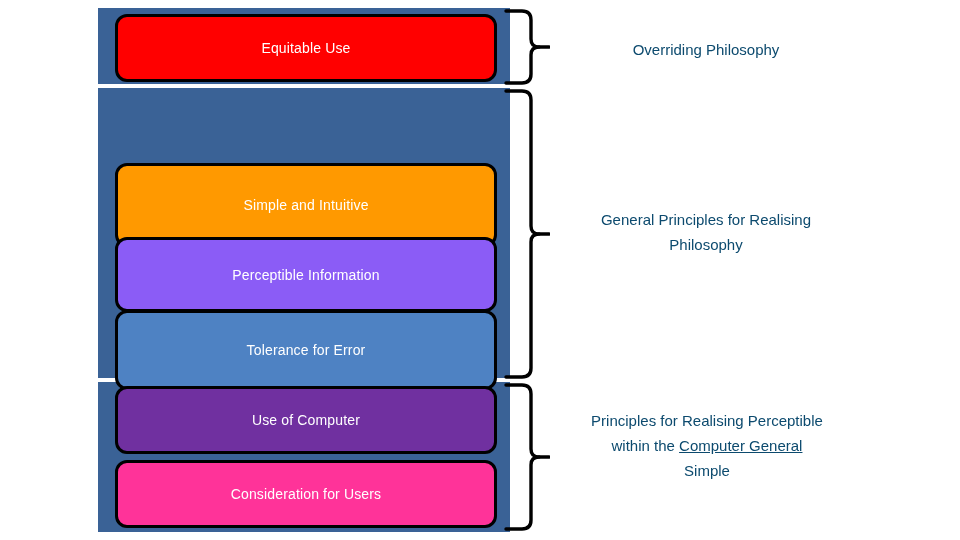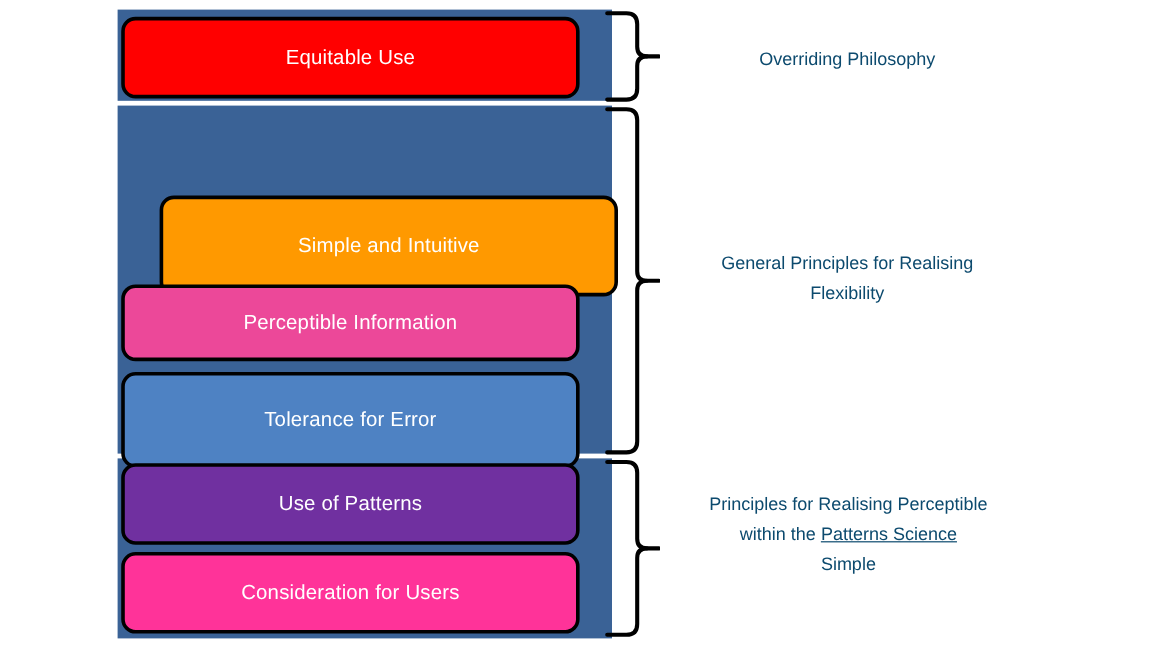--- a/index.html
+++ b/index.html
@@ -28,30 +28,30 @@
     background: #3A6296;
     z-index: 1;
   }
   #panel-1 { top: 8px;   height: 76px; }
   #panel-2 { top: 88px;  height: 290px; }
   #panel-3 { top: 382px; height: 150px; }
 
   
   .pbox {
     position: absolute;
-    left: 101px;
+    left: 115px;
     width: 382px;
     border: 3px solid #000000;
     border-radius: 12px;
     box-sizing: border-box;
     display: flex;
     align-items: center;
     justify-content: center;
     color: #FFFFFF;
-    font-size: 17px;
+    font-size: 14px;
     letter-spacing: 0.15px;
     z-index: 2;
   }
 
   
   .brace {
     position: absolute;
     left: 500px;
     width: 36px;
     z-index: 3;
@@ -79,31 +79,31 @@
 
 <div id="stage">
 
   <div class="panel" id="panel-1"></div>
   <div class="panel" id="panel-2"></div>
   <div class="panel" id="panel-3"></div>
 
   <div class="pbox" id="box-0" style="top:14px;height:68px;background:#FF0000;">
     <span>Equitable Use</span>
   </div>
-  <div class="pbox" id="box-2" style="top:163px;height:84px;background:#FF9900;margin-left:32px;">
+  <div class="pbox" id="box-2" style="top:163px;height:84px;background:#FF9900;">
     <span>Simple and Intuitive</span>
   </div>
-  <div class="pbox" id="box-3" style="top:237px;height:64px;background:#ec4899;">
+  <div class="pbox" id="box-3" style="top:237px;height:75px;background:#8b5cf6;">
     <span>Perceptible Information</span>
   </div>
   <div class="pbox" id="box-4" style="top:310px;height:80px;background:#4E82C3;">
     <span>Tolerance for Error</span>
   </div>
   <div class="pbox" id="box-5" style="top:386px;height:68px;background:#7030A0;">
-    <span>Use of Patterns</span>
+    <span>Use of Computer</span>
   </div>
   <div class="pbox" id="box-6" style="top:460px;height:68px;background:#FF3399;">
     <span>Consideration for Users</span>
   </div>
 
   <div class="brace" id="brace-1" style="top:8px;">
     <svg width="50" height="78" viewBox="0 0 50 78" fill="none">
       <path d="M6 3 H22 Q31 3 31 12 V31 Q31 39 39 39 Q31 39 31 47 V66 Q31 75 22 75 H6" stroke="#000000" stroke-width="3.4" fill="none" stroke-linejoin="round" stroke-linecap="round"></path>
       <path d="M39 39 H49" stroke="#000000" stroke-width="3.4" stroke-linecap="round"></path>
     </svg>
@@ -122,22 +122,22 @@
       <path d="M39 75 H49" stroke="#000000" stroke-width="3.4" stroke-linecap="round"></path>
     </svg>
   </div>
 
   <div class="caption" id="caption-1">
     <span>Overriding Philosophy</span>
   </div>
 
   <div class="caption" id="caption-2">
     <span>General Principles for Realising</span><br>
-    <span>Flexibility</span>
+    <span>Philosophy</span>
   </div>
 
   <div class="caption" id="caption-3">
     <span>Principles for Realising Perceptible</span><br>
-    <span>within the </span><span class="u">Patterns Science</span><br>
+    <span>within the </span><span class="u">Computer General</span><br>
     <span>Simple</span>
   </div>
 
 </div>
 
 </body></html>

